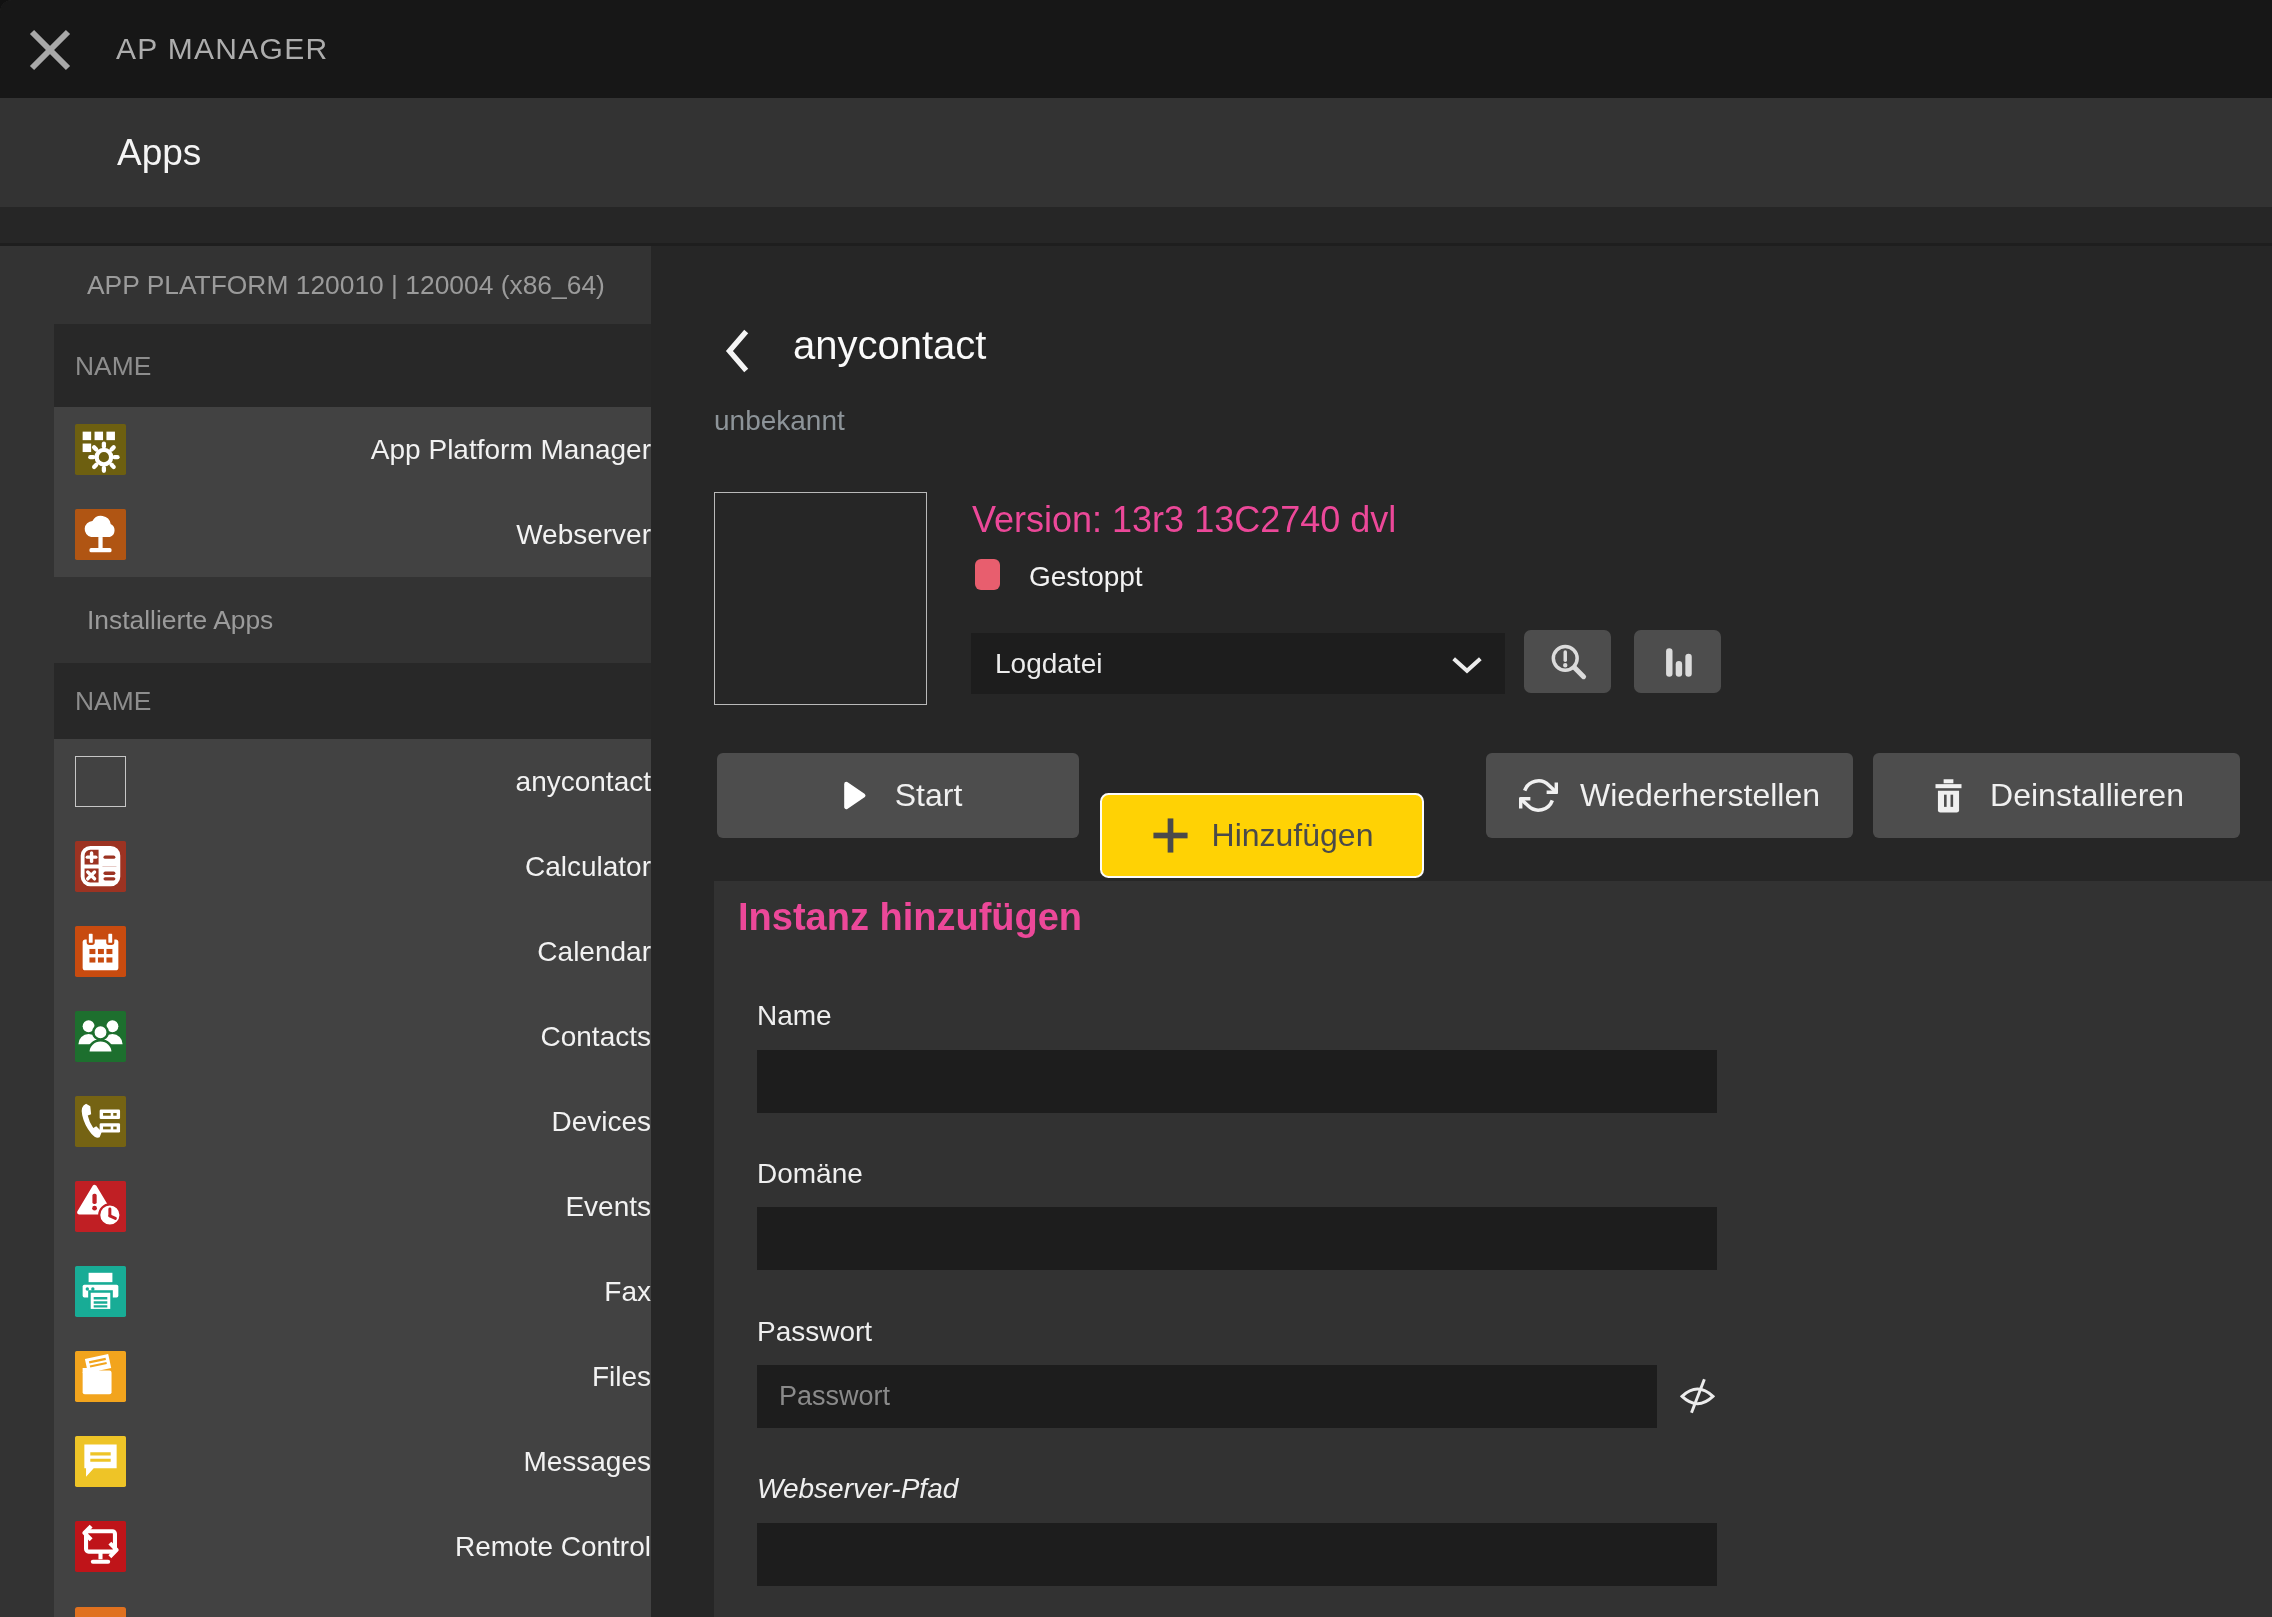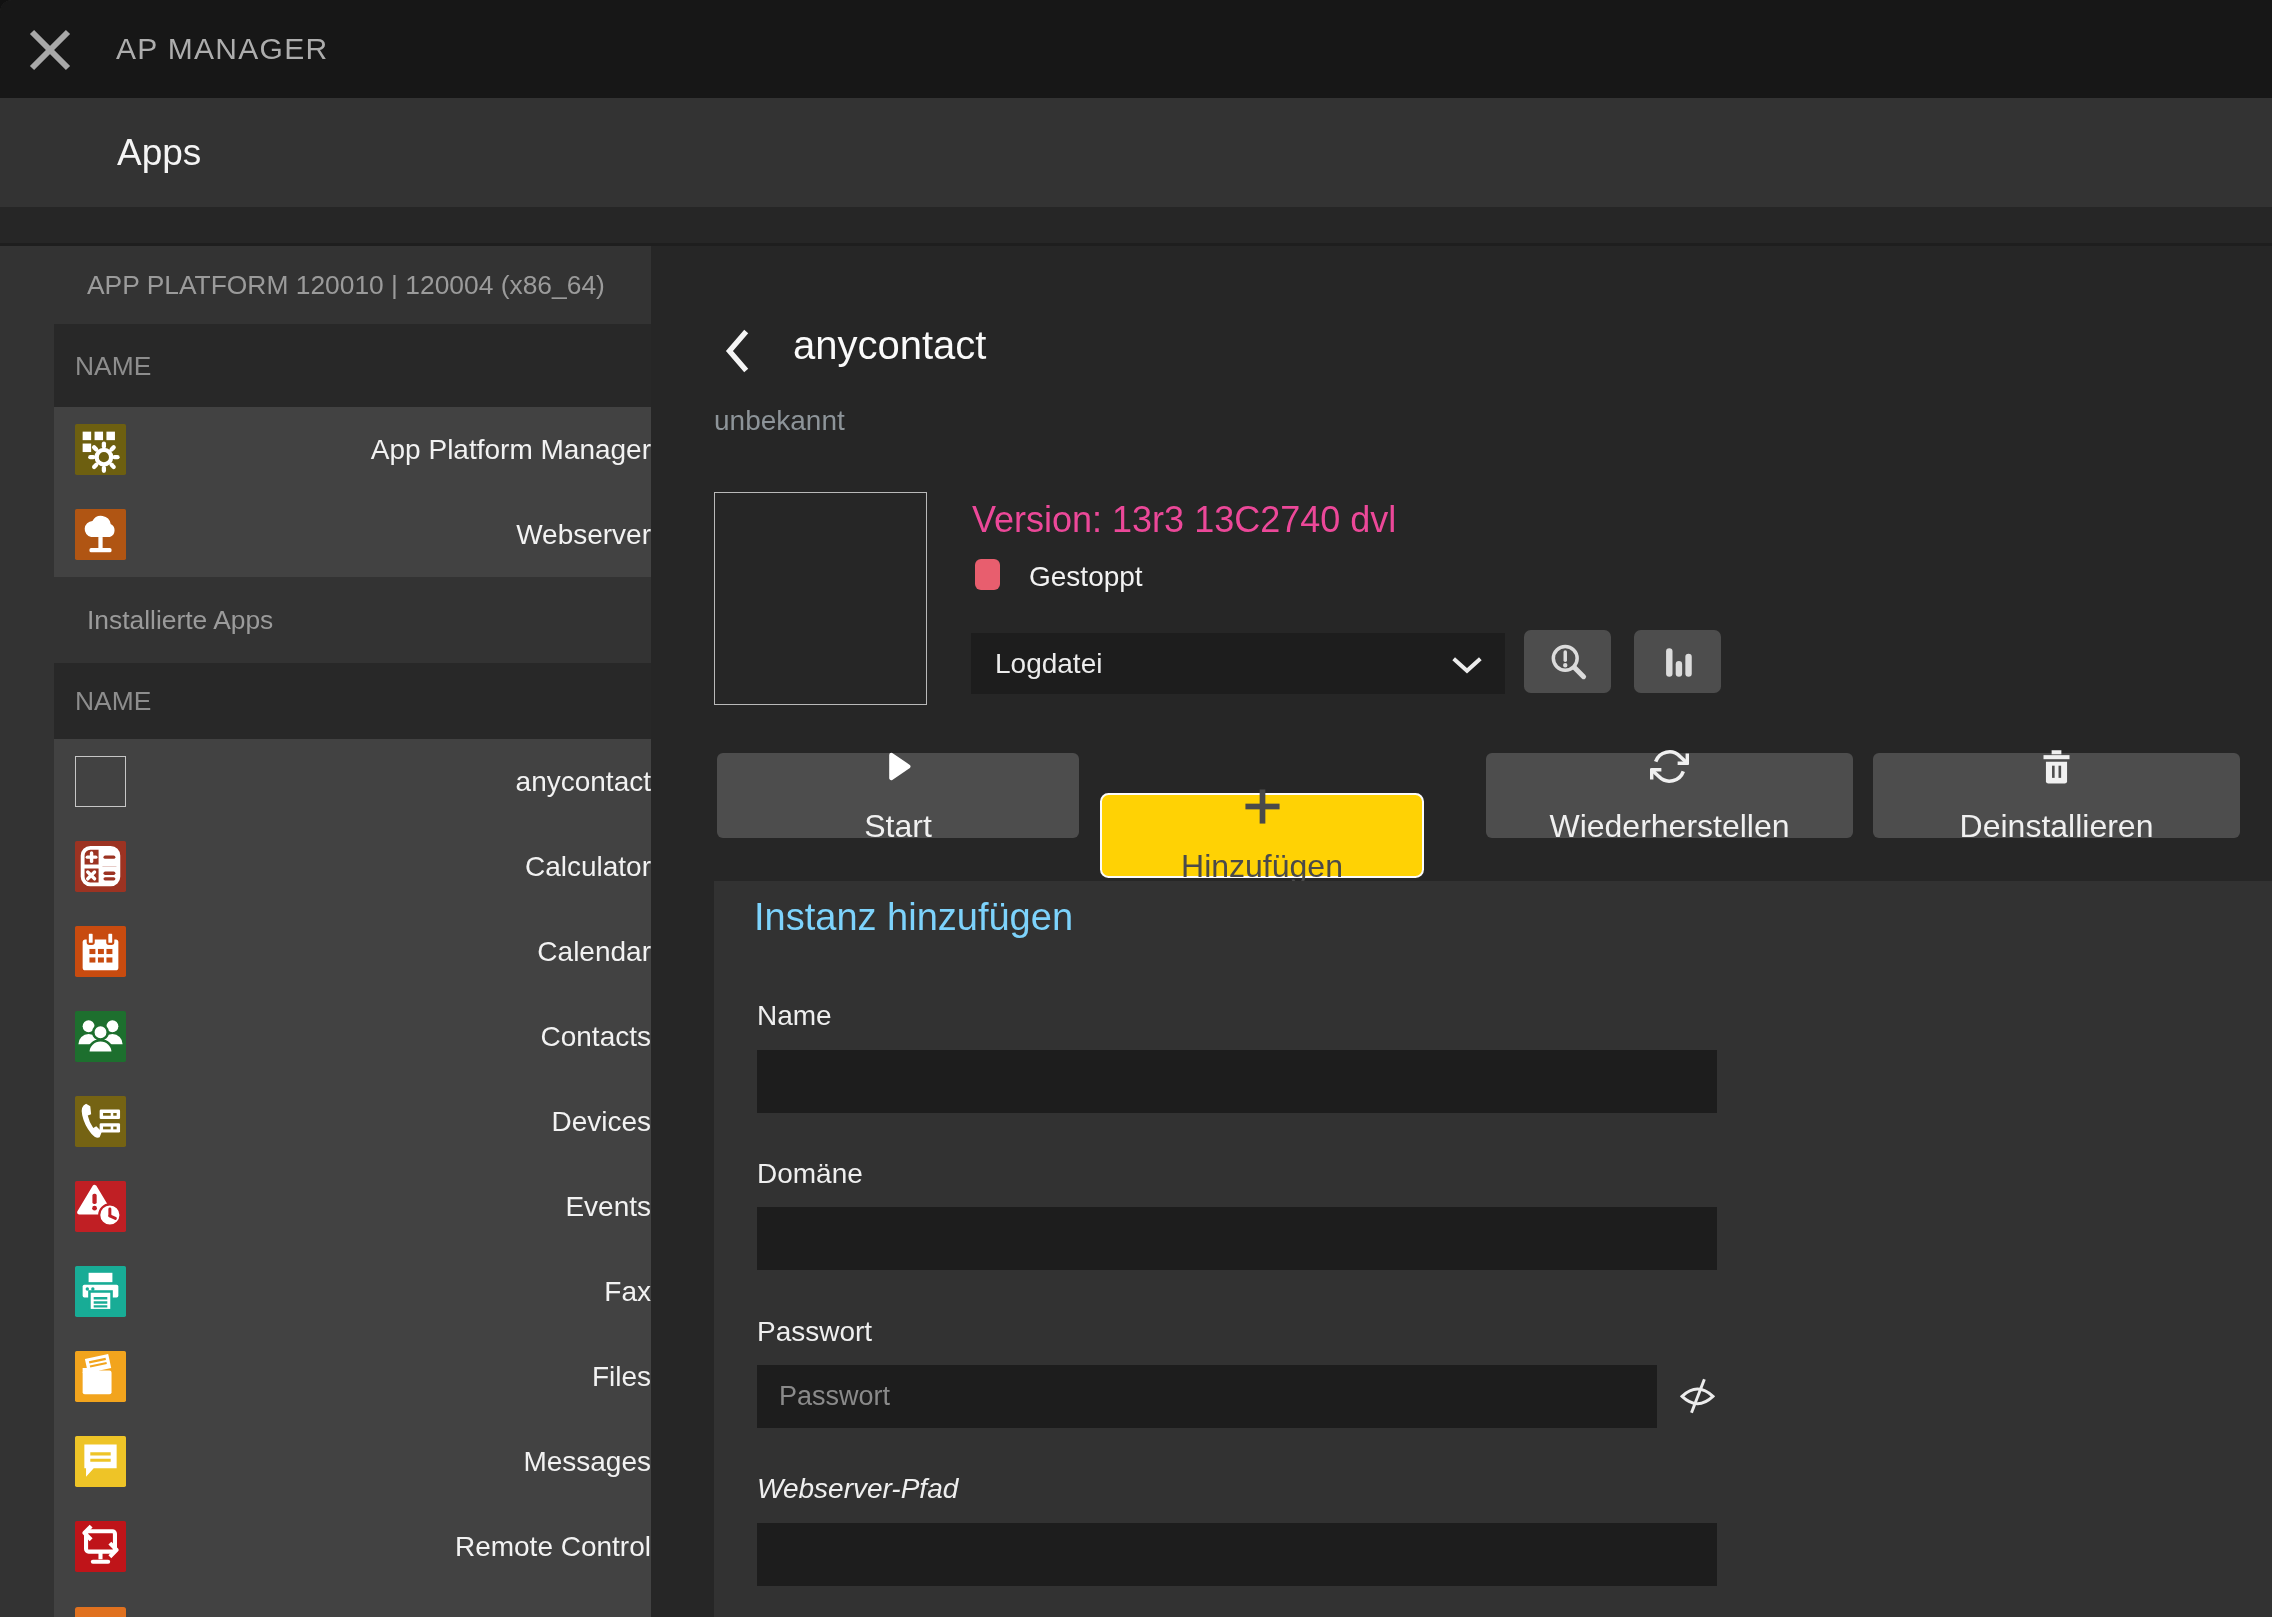--- a/index.html
+++ b/index.html
@@ -54,31 +54,31 @@
   .log-select .chev{position:absolute;right:22px;top:23px;width:32px;height:18px;}
   .log-select .chev svg{width:100%;height:100%;}
 
   .tool-btn{position:absolute;top:384px;width:87px;height:63px;background:#4d4d4d;border:none;border-radius:6.8px;
             display:flex;align-items:center;justify-content:center;cursor:pointer;padding:0;}
   .tool-btn svg{width:44px;height:44px;}
   .t1{left:873px;}
   .t2{left:983px;}
 
   .action{position:absolute;top:507px;height:85px;border:none;border-radius:6px;background:#4d4d4d;color:#f0f0f0;
-          font-size:32px;font-family:inherit;display:flex;align-items:center;justify-content:center;gap:22px;cursor:pointer;padding:0;flex-direction:column;}
+          font-size:32px;font-family:inherit;display:flex;align-items:center;justify-content:center;gap:22px;cursor:pointer;padding:0;}
   .action .a-icon{width:39px;height:39px;display:inline-flex;}
   .action .a-icon svg{width:100%;height:100%;}
   .a-start{left:66px;width:362px;}
   .a-add{left:449px;width:324px;background:#ffd204;color:#4a4a4a;border:2.6px solid #fbfbfb;border-radius:8.5px;box-sizing:border-box;margin-top:40px;}
   .a-restore{left:835px;width:367px;}
   .a-uninstall{left:1222px;width:367px;}
 
   
   .form-panel{position:absolute;left:63px;top:635px;right:0;bottom:0;background:#323232;}
-  .form-title{position:absolute;left:40px;top:15.3px;margin:0;font-size:38px;font-weight:400;color:#7dd3fc;}
+  .form-title{position:absolute;left:24px;top:15.3px;margin:0;font-size:38px;font-weight:700;color:#ec4899;}
   .field-label{position:absolute;left:43px;font-size:28px;color:#efefef;}
   .field-input{position:absolute;left:43px;width:960px;height:63px;background:#1d1d1d;border:none;border-radius:0;
                color:#dcdcdc;font-size:27px;padding:0 22px;box-sizing:border-box;font-family:inherit;outline:none;}
   .field-input::placeholder{color:#8a8a8a;opacity:1;}
   .field-input.narrow{width:900px;}
   .eye{position:absolute;left:962px;width:43px;height:43px;cursor:pointer;}
   .eye svg{width:100%;height:100%;}
 </style>
 </head>
 <body>

